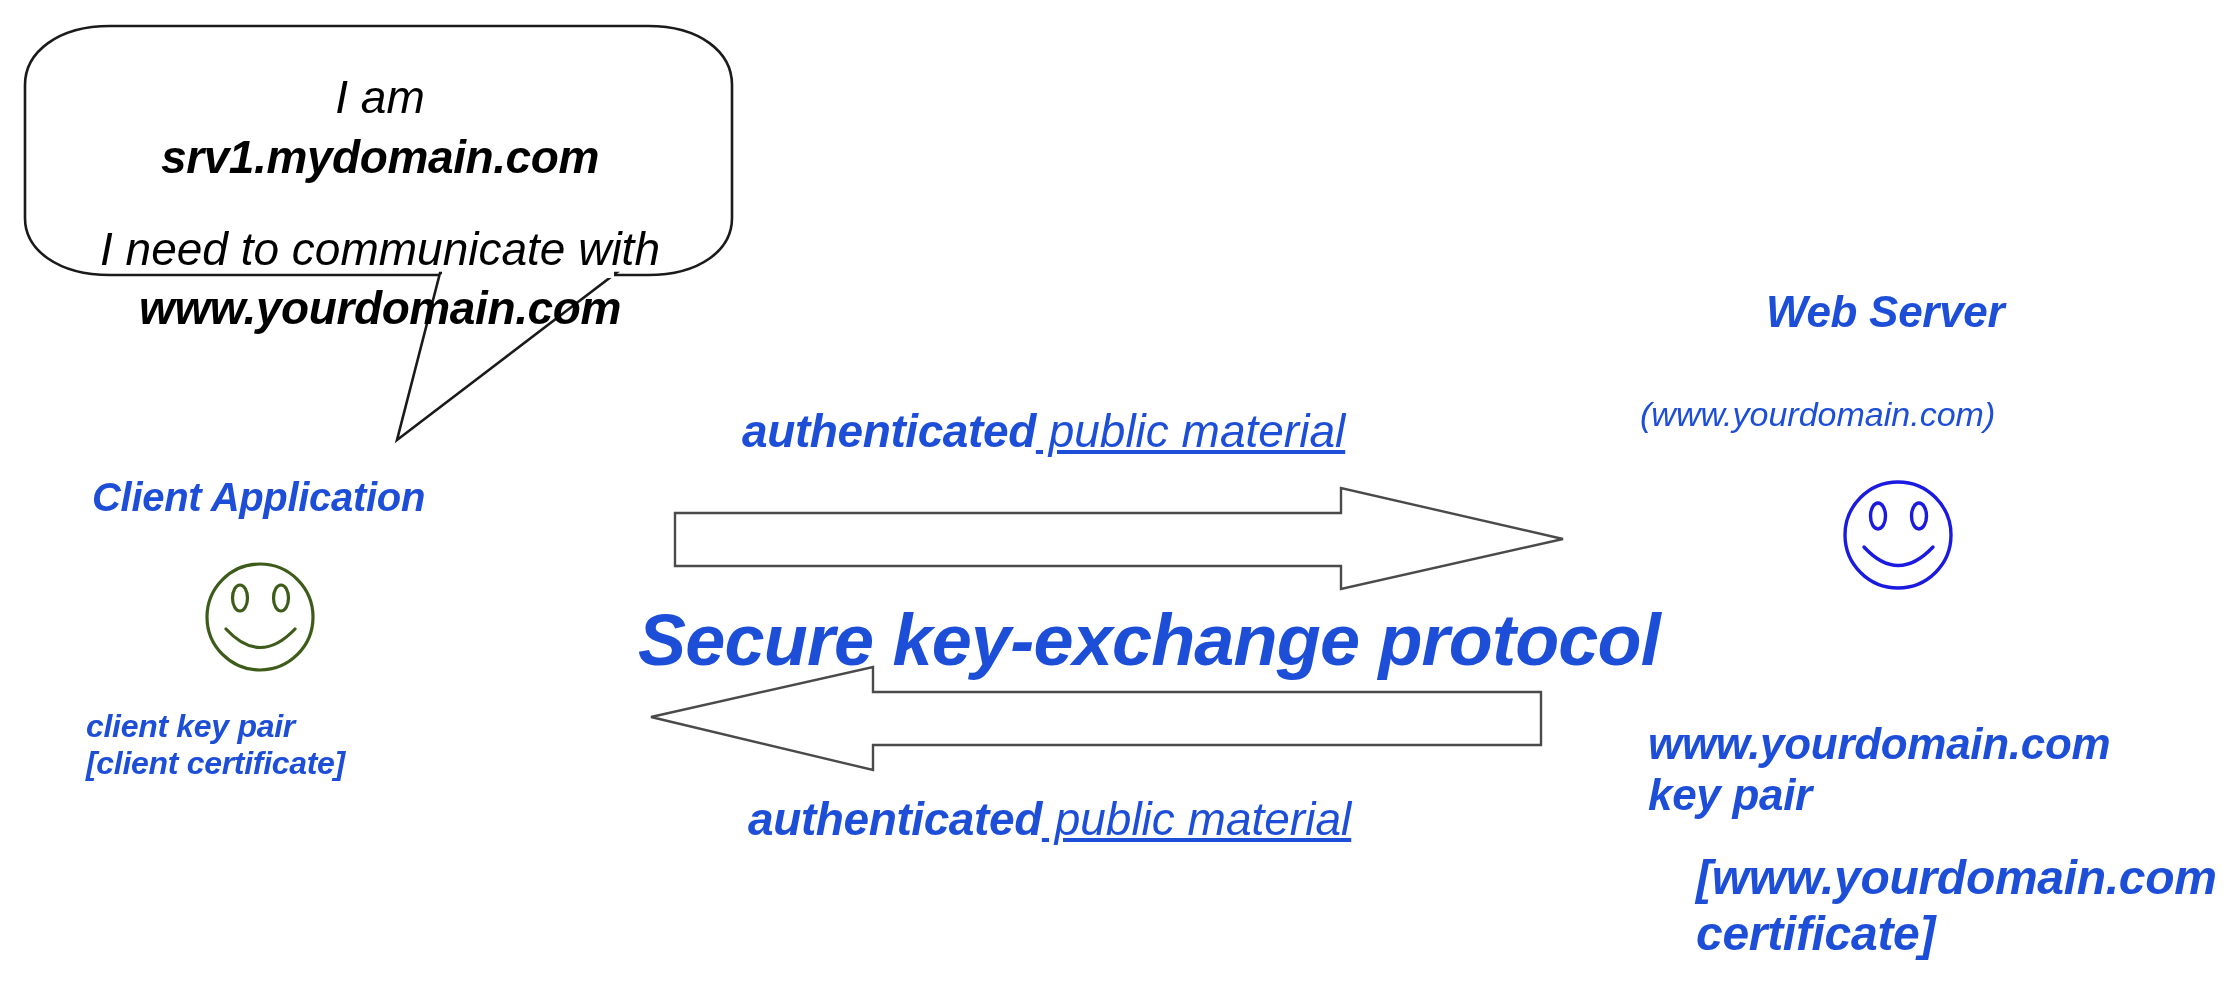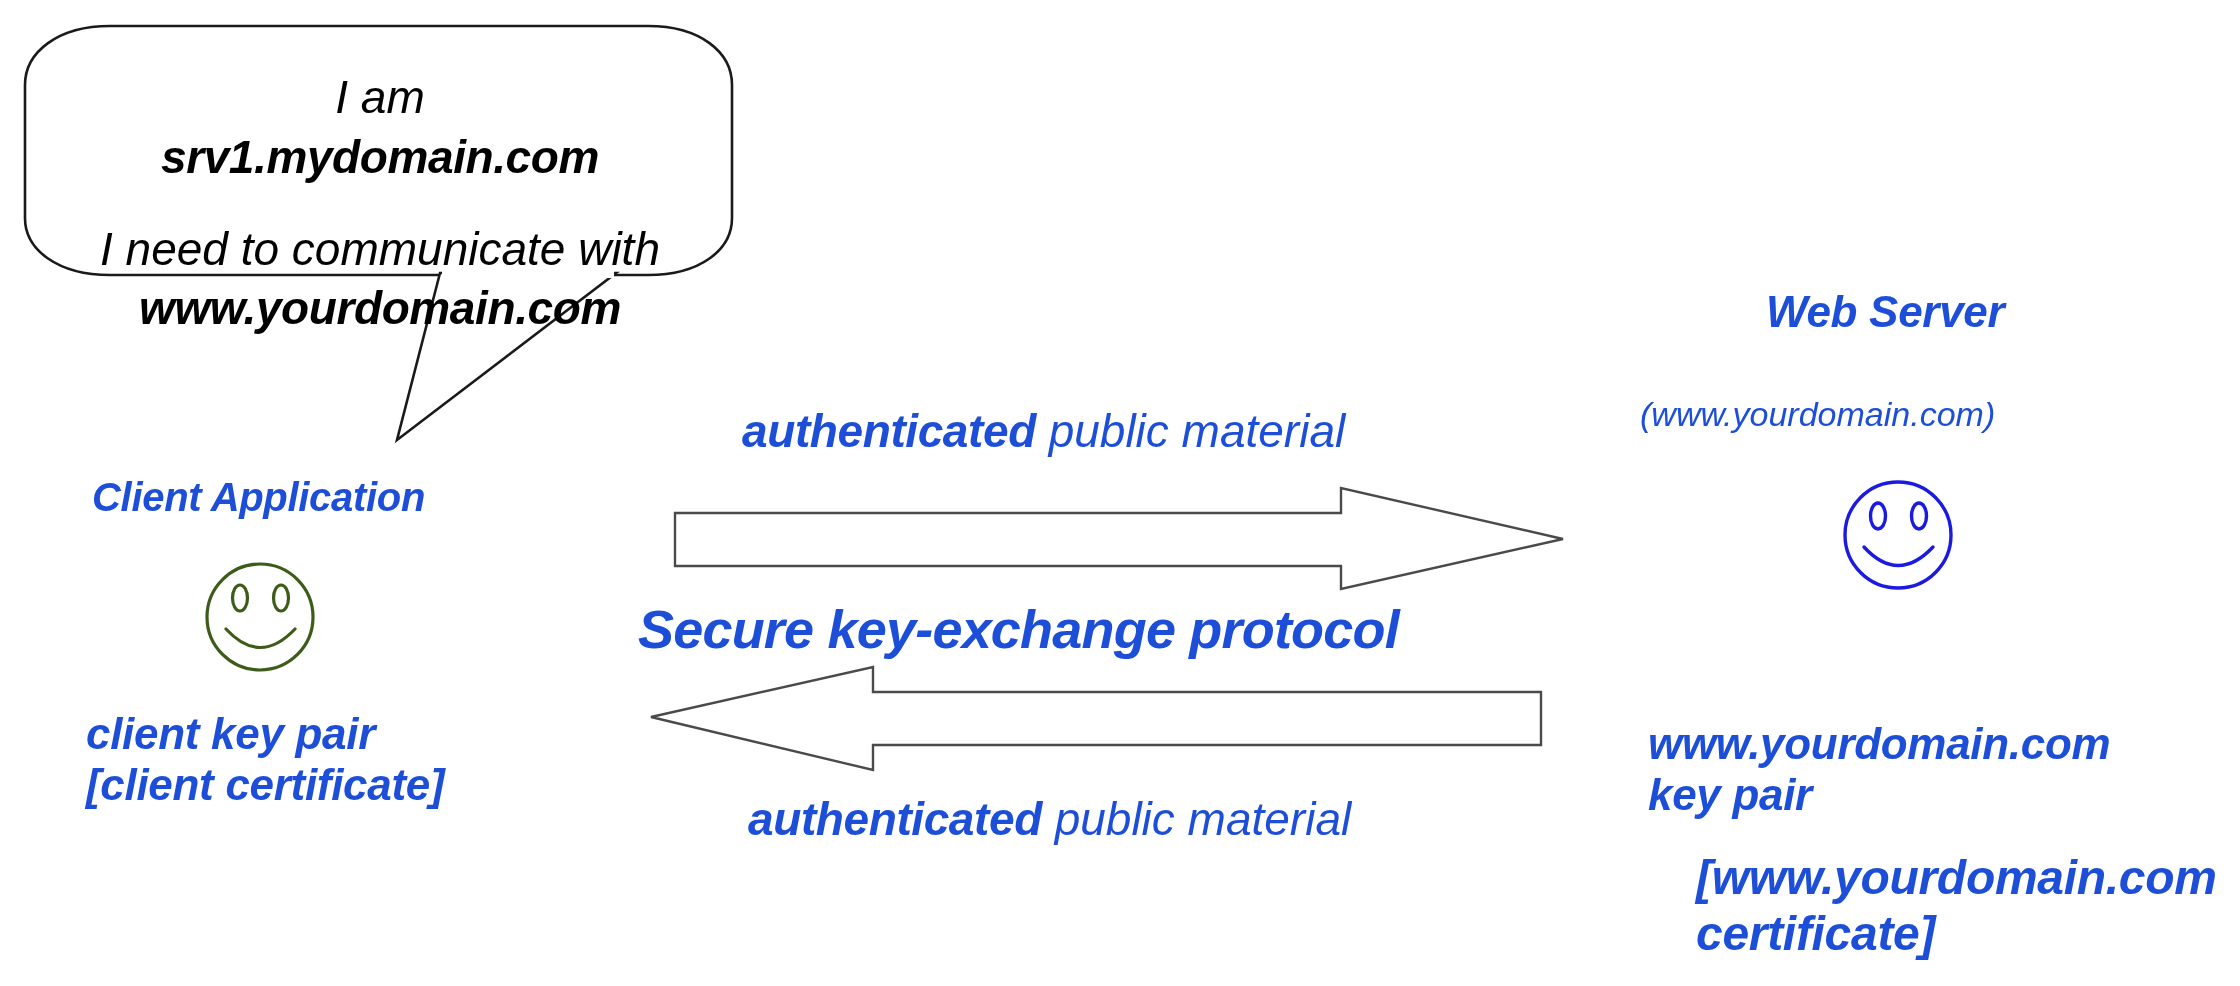--- a/index.html
+++ b/index.html
@@ -51,40 +51,40 @@
   #bubble-text .l.bold { font-weight: bold; letter-spacing: -0.4px; }
   #bubble-text .l.reg  { font-weight: normal; }
 
   
   #client-title {
     left: 92px; top: 474px;
     font-size: 40px; font-weight: bold; letter-spacing: -0.3px; text-align: right;
   }
   #client-keypair {
     left: 86px; top: 708px;
-    font-size: 44px; font-weight: bold; letter-spacing: -0.3px;
+    font-size: 32px; font-weight: bold; letter-spacing: -0.3px;
     line-height: 1.16;
   }
   #client-keypair span { display: block; }
 
   
   #label-top {
     left: 742px; top: 404px;
     font-size: 46px;
   }
   #label-middle {
     left: 638px; top: 598px;
-    font-size: 54px; font-weight: bold; letter-spacing: -0.8px;
+    font-size: 72px; font-weight: bold; letter-spacing: -0.8px;
   }
   #label-bottom {
     left: 748px; top: 792px;
     font-size: 46px;
   }
   .mix-bold { font-weight: bold; letter-spacing: -0.4px; }
-  .mix-reg  { font-weight: normal; }
+  .mix-reg  { font-weight: normal; text-decoration: underline; }
 
   
   #server-title {
     left: 1766px; top: 286px;
     font-size: 44px; font-weight: bold; letter-spacing: -0.3px;
   }
   #server-domain {
     left: 1640px; top: 394px;
     font-size: 34px; font-weight: normal;
   }

